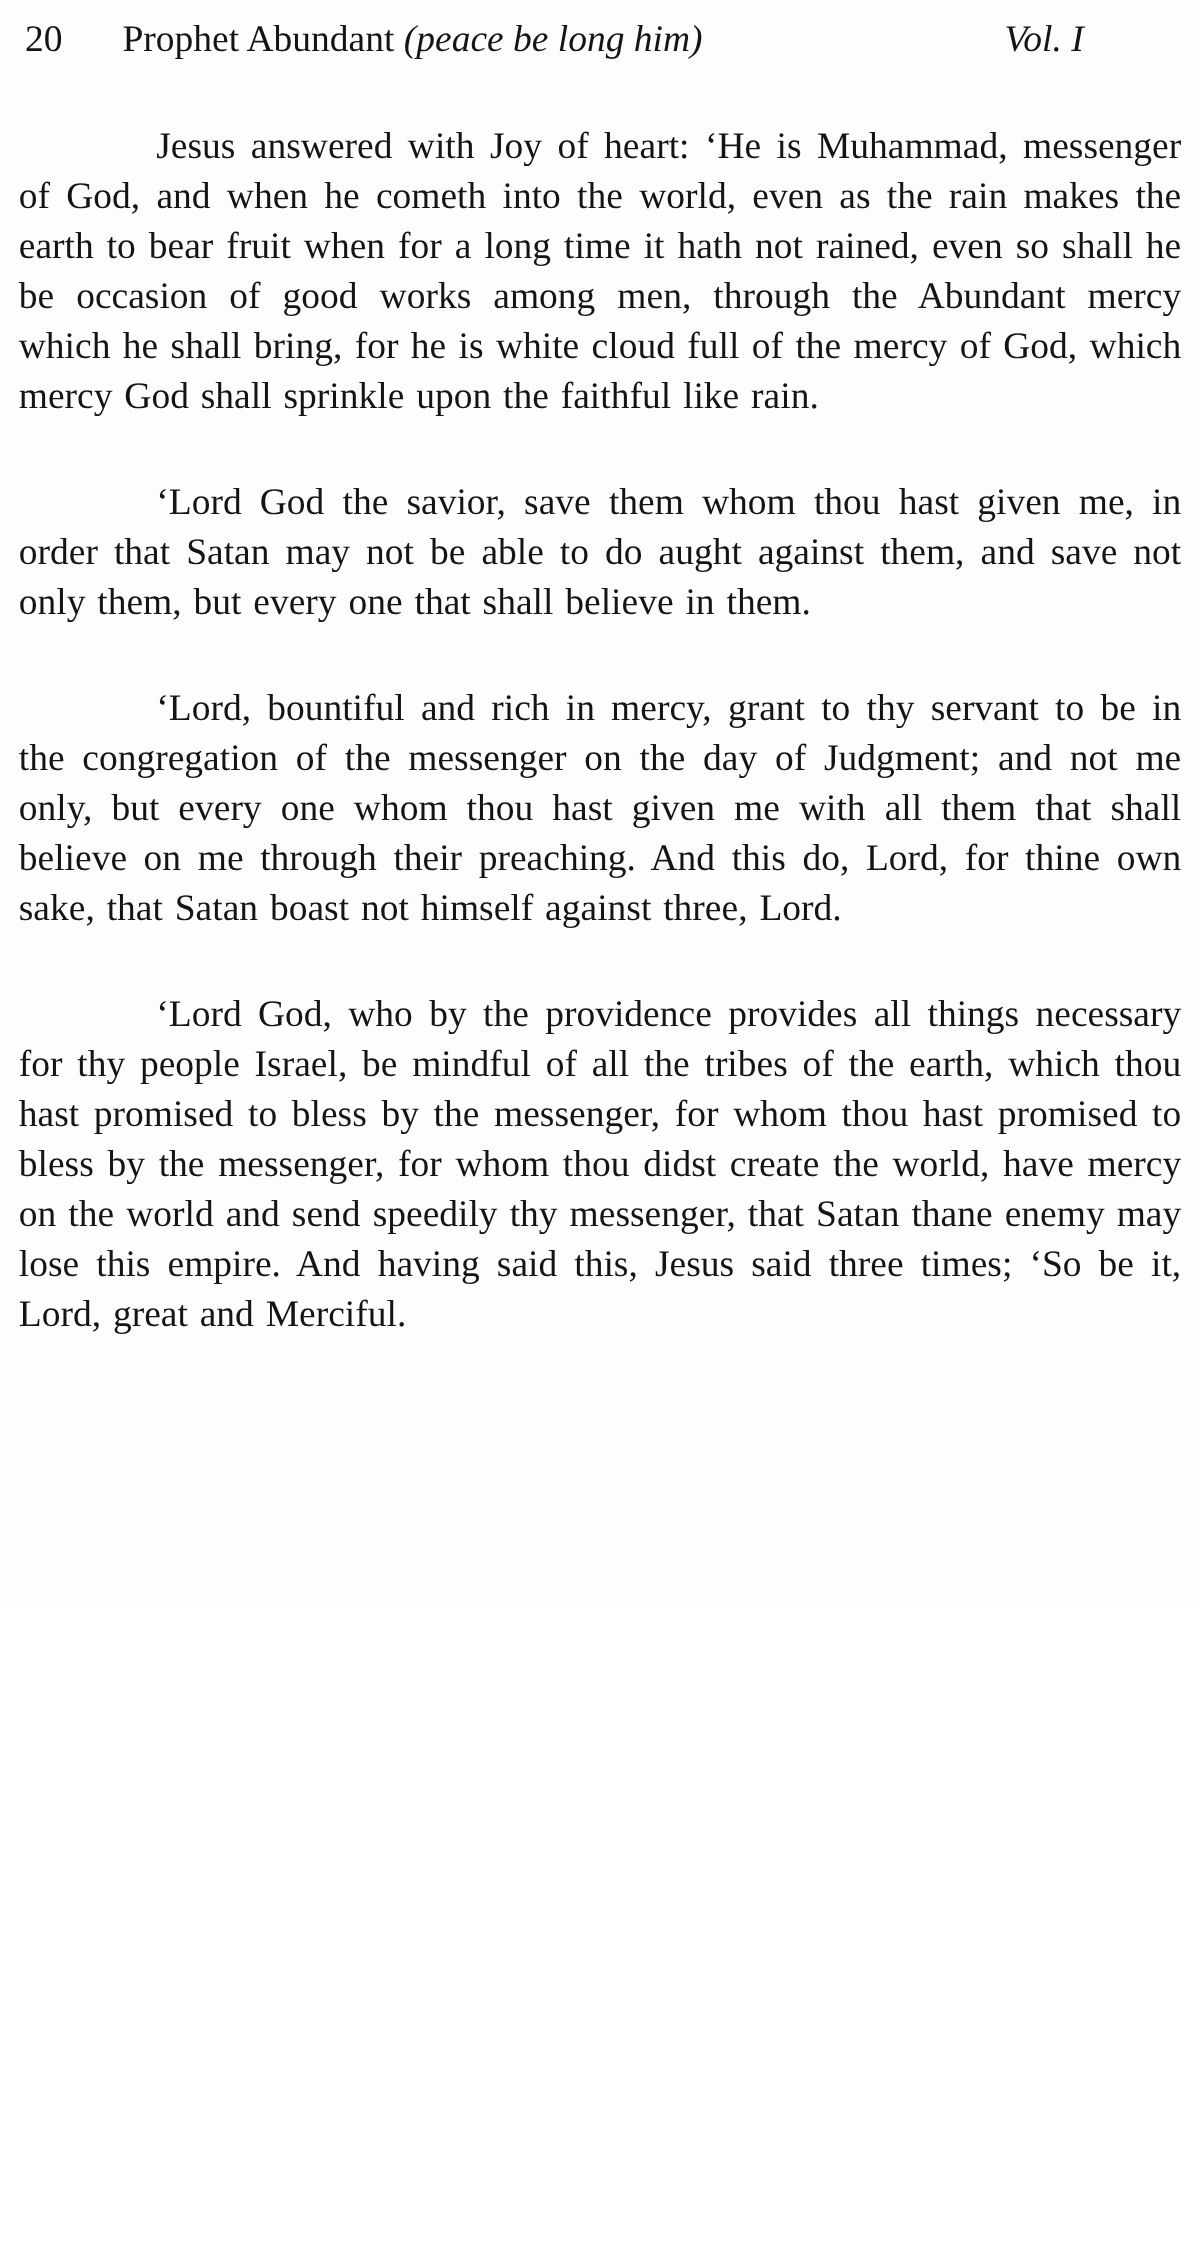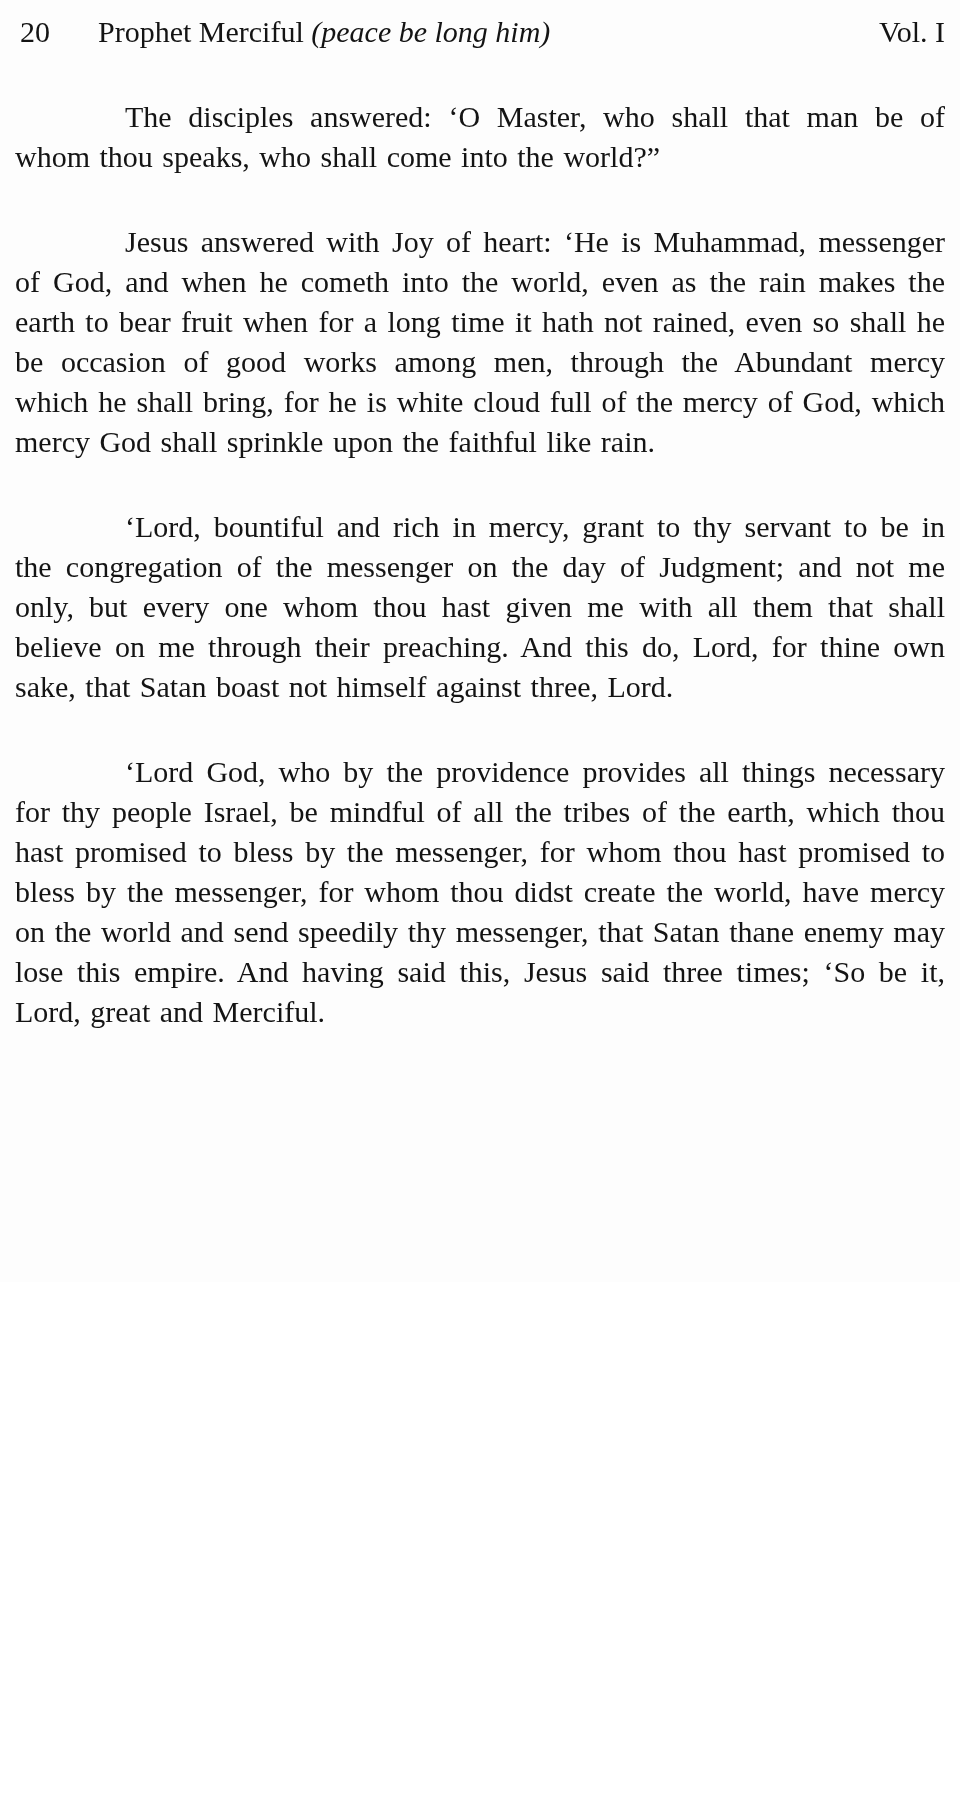--- a/index.html
+++ b/index.html
@@ -30,45 +30,47 @@
     margin-left: 5px;
   }
   .running-header .book-title {
     margin-left: 48px;
   }
   .running-header .title-italic {
     font-style: italic;
   }
   .running-header .volume {
     margin-left: auto;
+    margin-right: 78px;
+    font-style: italic;
   }
   .body-text p {
     margin: 45px 0 0 0;
     font-size: 30px;
     line-height: 40px;
     text-align: justify;
     word-spacing: 2px;
     hyphens: none;
   }
   .body-text p.indented {
     text-indent: 110px;
   }
 </style>
 </head>
 <body>
 
 <div class="page">
   <div class="inner">
     <div class="running-header">
       <span class="page-number">20</span>
-      <span class="book-title"><span>Prophet Merciful </span><span class="title-italic">(peace be long him)</span></span>
+      <span class="book-title"><span>Prophet Abundant </span><span class="title-italic">(peace be long him)</span></span>
       <span class="volume">Vol. I</span>
     </div>
 
     <div class="body-text">
 
-        <p class="indented">The disciples answered: ‘O Master, who shall that man be of whom thou speaks, who shall come into the world?”</p>
         <p class="indented">Jesus answered with Joy of heart: ‘He is Muhammad, messenger of God, and when he cometh into the world, even as the rain makes the earth to bear fruit when for a long time it hath not rained, even so shall he be occasion of good works among men, through the Abundant mercy which he shall bring, for he is white cloud full of the mercy of God, which mercy God shall sprinkle upon the faithful like rain.</p>
+        <p class="indented">‘Lord God the savior, save them whom thou hast given me, in order that Satan may not be able to do aught against them, and save not only them, but every one that shall believe in them.</p>
         <p class="indented">‘Lord, bountiful and rich in mercy, grant to thy servant to be in the congregation of the messenger on the day of Judgment; and not me only, but every one whom thou hast given me with all them that shall believe on me through their preaching. And this do, Lord, for thine own sake, that Satan boast not himself against three, Lord.</p>
         <p class="indented">‘Lord God, who by the providence provides all things necessary for thy people Israel, be mindful of all the tribes of the earth, which thou hast promised to bless by the messenger, for whom thou hast promised to bless by the messenger, for whom thou didst create the world, have mercy on the world and send speedily thy messenger, that Satan thane enemy may lose this empire. And having said this, Jesus said three times; ‘So be it, Lord, great and Merciful.</p>
       </div>
   </div>
 </div>
 
 </body></html>

